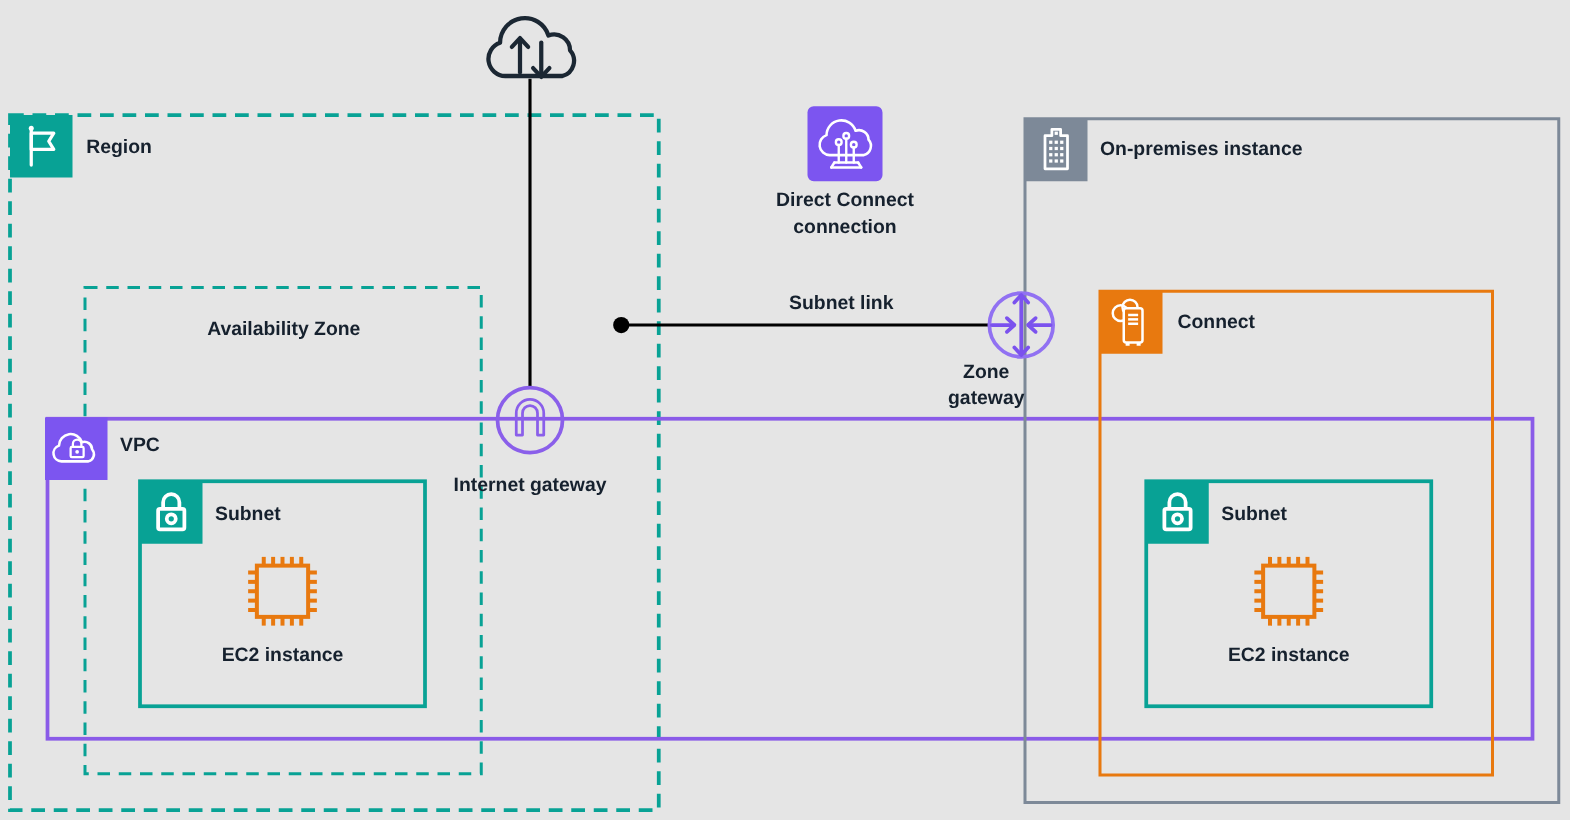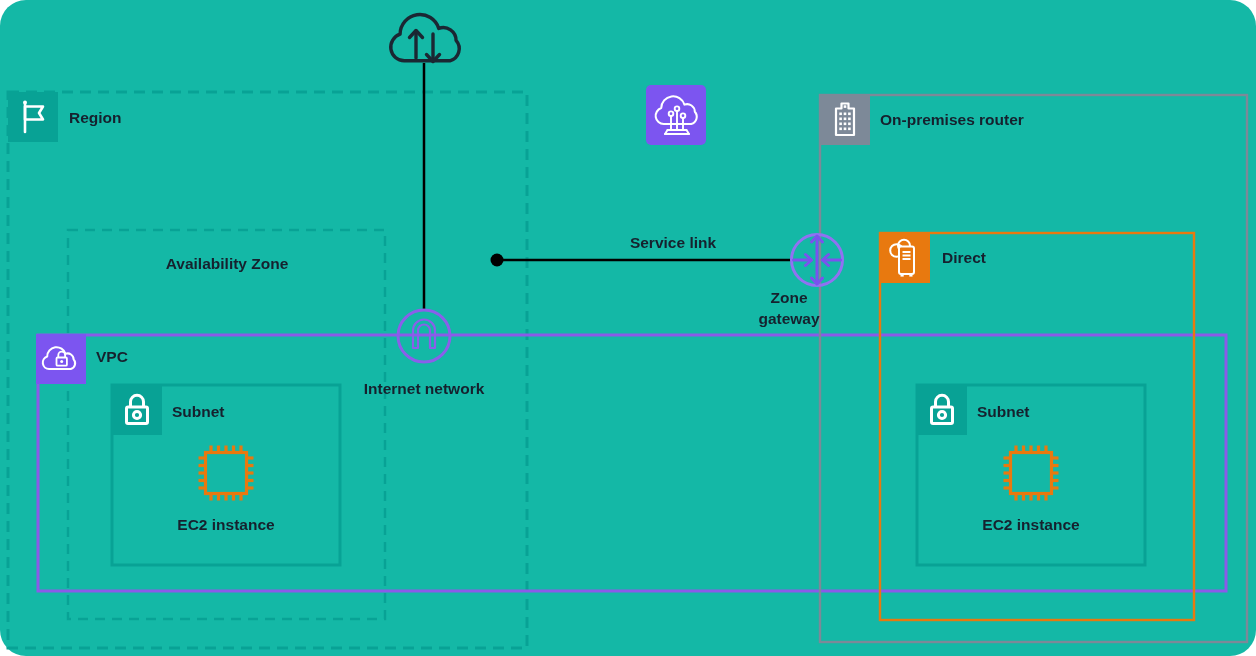--- a/index.html
+++ b/index.html
@@ -1,17 +1,17 @@
 <!DOCTYPE html>
 <html><head>
 <meta charset="utf-8">
 <style>
   html,body{margin:0;padding:0;background:#fff;}
   body{width:1256px;height:656px;overflow:hidden;font-family:"Liberation Sans",sans-serif;}
-  .canvas{position:relative;width:1256px;height:656px;background:#14b8a6;border-radius:26px;}
+  .canvas{position:relative;width:1256px;height:656px;background:#e5e5e5;}
   svg.layer{position:absolute;left:0;top:0;}
   .lbl{position:absolute;color:#16212E;font-size:15.5px;font-weight:700;white-space:nowrap;line-height:20px;}
   .lbl.centered{transform:translateX(-50%);text-align:center;}
   .lbl.regular{font-weight:700;}
   .lbl.two span{display:block;line-height:21px;}
 </style>
 </head>
 <body>
 
 <div class="canvas">
@@ -197,24 +197,28 @@
           <line x1="50.5" y1="45" x2="57.5" y2="45"></line>
       </g>
     </g>
   </svg>
 
   <div class="lbl" style="left:69px;top:108px">Region</div>
   <div class="lbl regular centered" style="left:227px;top:254px">Availability Zone</div>
   <div class="lbl" style="left:96px;top:347px">VPC</div>
   <div class="lbl" style="left:172px;top:402px">Subnet</div>
   <div class="lbl centered" style="left:226px;top:515px">EC2 instance</div>
-  <div class="lbl centered" style="left:424px;top:379px">Internet network</div>
-  <div class="lbl centered" style="left:673px;top:233px">Service link</div>
+  <div class="lbl centered" style="left:424px;top:379px">Internet gateway</div>
+  <div class="lbl centered two" style="left:676px;top:150px">
+    <span>Direct Connect</span>
+    <span>connection</span>
+  </div>
+  <div class="lbl centered" style="left:673px;top:233px">Subnet link</div>
   <div class="lbl centered two" style="left:789px;top:287px">
     <span>Zone</span>
     <span>gateway</span>
   </div>
-  <div class="lbl" style="left:880px;top:110px">On-premises router</div>
-  <div class="lbl" style="left:942px;top:248px">Direct</div>
+  <div class="lbl" style="left:880px;top:110px">On-premises instance</div>
+  <div class="lbl" style="left:942px;top:248px">Connect</div>
   <div class="lbl" style="left:977px;top:402px">Subnet</div>
   <div class="lbl centered" style="left:1031px;top:515px">EC2 instance</div>
 
 </div>
 
 </body></html>

